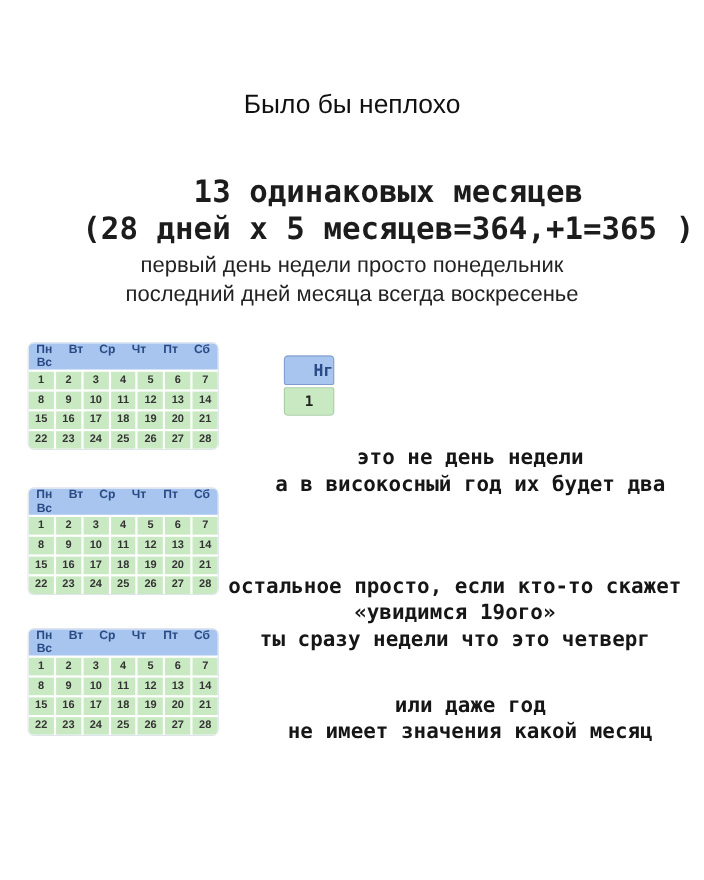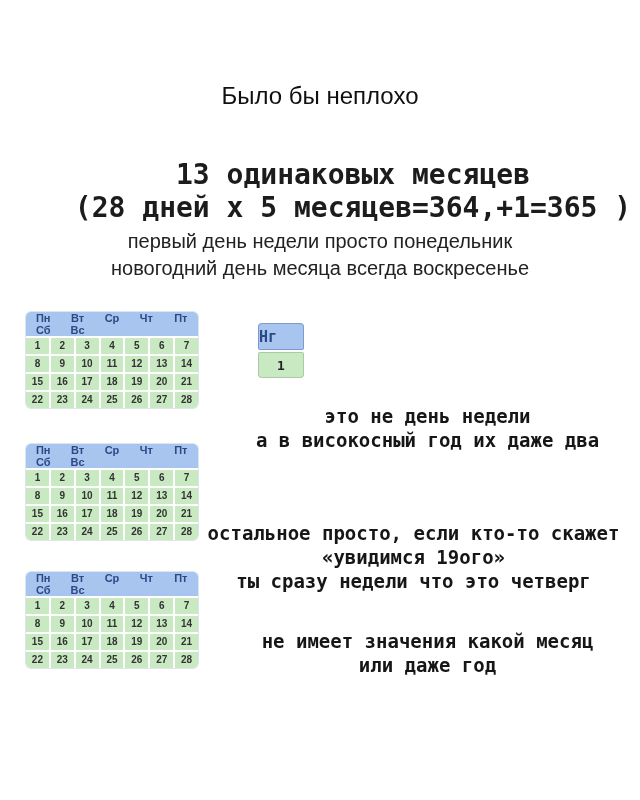--- a/index.html
+++ b/index.html
@@ -19,38 +19,39 @@
   .subheading{
     position:absolute;top:228px;left:0;width:640px;text-align:center;
     font-size:20px;line-height:27px;color:#222222;
   }
   .calendar{
     position:absolute;left:26px;width:172px;border-radius:5px;overflow:hidden;
     box-shadow:0 0 0 1px rgba(140,160,190,0.28);
   }
   .calendar.c1{top:312px;} .calendar.c2{top:444px;} .calendar.c3{top:572px;}
   .cal-header{
-    display:grid;grid-template-columns:repeat(5,1fr);
+    display:grid;grid-template-columns:repeat(6,1fr);
     background:var(--header-blue,#a7c5ee);height:24px;align-items:center;
     text-align:center;font-size:11px;font-weight:700;color:var(--header-text,#2a4a85);
     border-radius:4px 4px 0 0;
   }
   .cal-body{
     display:grid;grid-template-columns:repeat(7,1fr);gap:2px;margin-top:2px;background:#ffffff;
   }
   .cal-cell{
     background:var(--cell-green,#c9e9c2);height:16px;line-height:16px;text-align:center;
     font-size:10px;font-weight:700;color:var(--day-number-text,#333333);
   }
   .ny-box{position:absolute;left:258px;top:323px;width:46px;}
   .ny-top{
-    height:27px;line-height:27px;text-align:left;background:var(--header-blue,#a7c5ee);
+    height:27px;line-height:27px;text-align:right;background:var(--header-blue,#a7c5ee);
     border:1px solid rgba(50,80,140,0.35);border-radius:4px 4px 2px 2px;box-sizing:border-box;
     font-family:"DejaVu Sans Mono",monospace;font-weight:700;font-size:15px;
     color:var(--header-text,#2a4a85);
+    padding-left:20px;
   }
   .ny-bottom{
     margin-top:2px;height:26px;line-height:26px;text-align:center;background:var(--cell-green,#c9e9c2);
     border:1px solid rgba(90,140,90,0.30);border-radius:2px 2px 4px 4px;box-sizing:border-box;
     font-family:"DejaVu Sans Mono",monospace;font-weight:700;font-size:13px;color:#222222;
   }
   .note{
     position:absolute;text-align:center;
     font-family:"DejaVu Sans Mono",monospace;font-weight:700;
     font-size:19px;line-height:24px;color:var(--note-text,#161616);
@@ -67,21 +68,21 @@
 
   <div class="title">Было бы неплохо</div>
 
   <div class="heading">
     <div>13 одинаковых месяцев</div>
     <div>(28 дней x 5 месяцев=364,+1=365 )</div>
   </div>
 
   <div class="subheading">
     <div>первый день недели просто понедельник</div>
-    <div>новогодний день месяца всегда воскресенье</div>
+    <div>последний дней месяца всегда воскресенье</div>
   </div>
 
   <div class="calendar c1">
       <div class="cal-header">
         <div>Пн</div>
         <div>Вт</div>
         <div>Ср</div>
         <div>Чт</div>
         <div>Пт</div>
         <div>Сб</div>
@@ -202,27 +203,27 @@
     </div>
 
   <div class="ny-box">
     <div class="ny-top">Нг</div>
     <div class="ny-bottom">1</div>
   </div>
 
 
   <div class="note note-2">
     <div>это не день недели</div>
-    <div>а в високосный год их даже два</div>
+    <div>а в високосный год их будет два</div>
   </div>
 
   <div class="note note-3">
     <div>остальное просто, если кто-то скажет</div>
     <div>«увидимся 19ого»</div>
     <div>ты сразу недели что это четверг</div>
   </div>
 
   <div class="note note-4">
+    <div>или даже год</div>
     <div>не имеет значения какой месяц</div>
-    <div>или даже год</div>
   </div>
 
 </div>
 
 </body></html>

